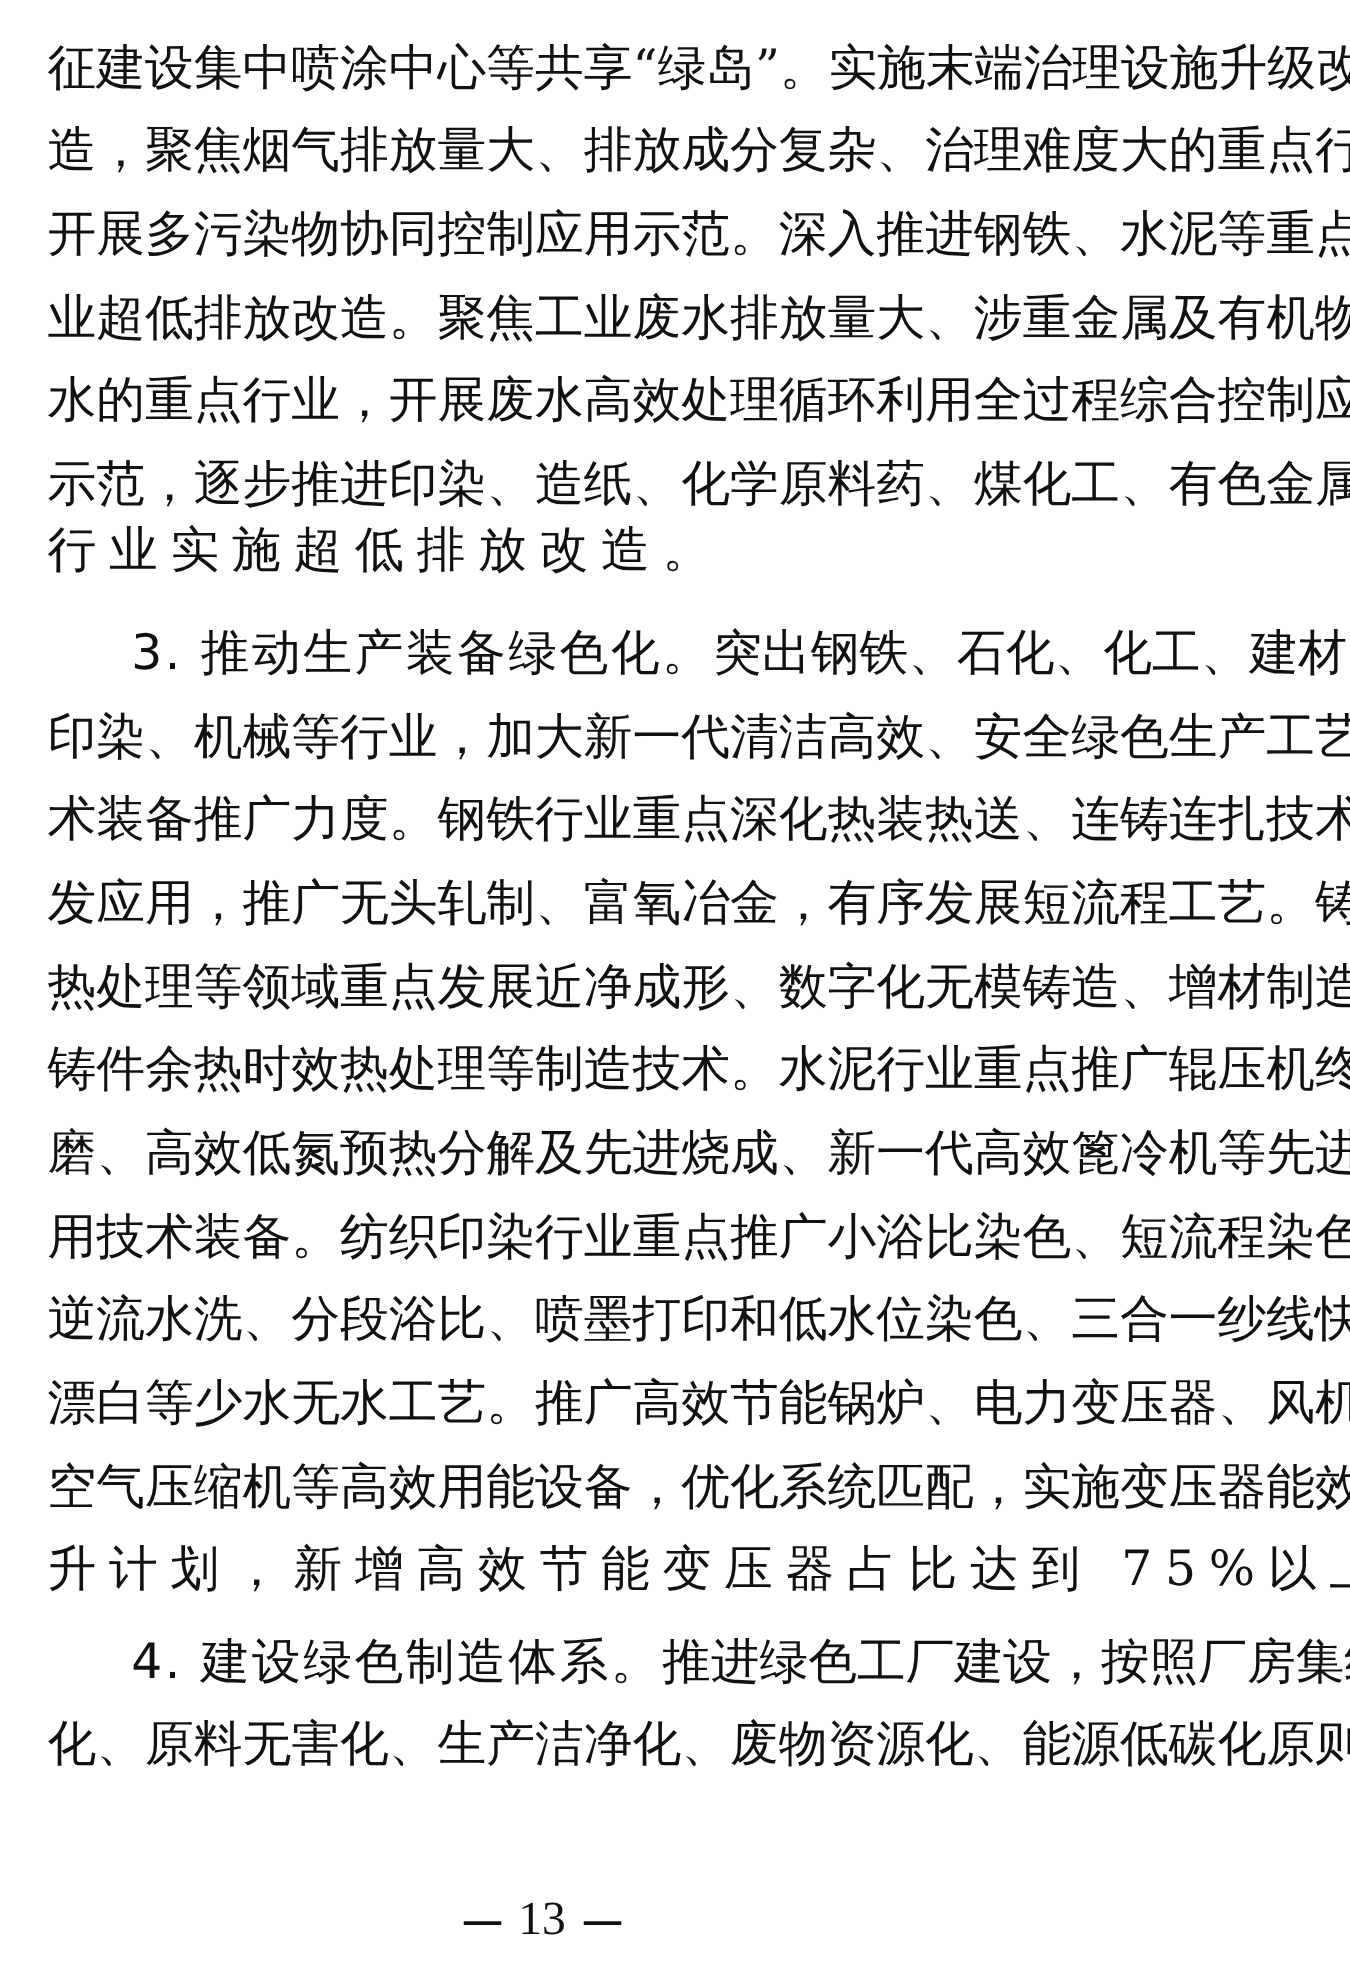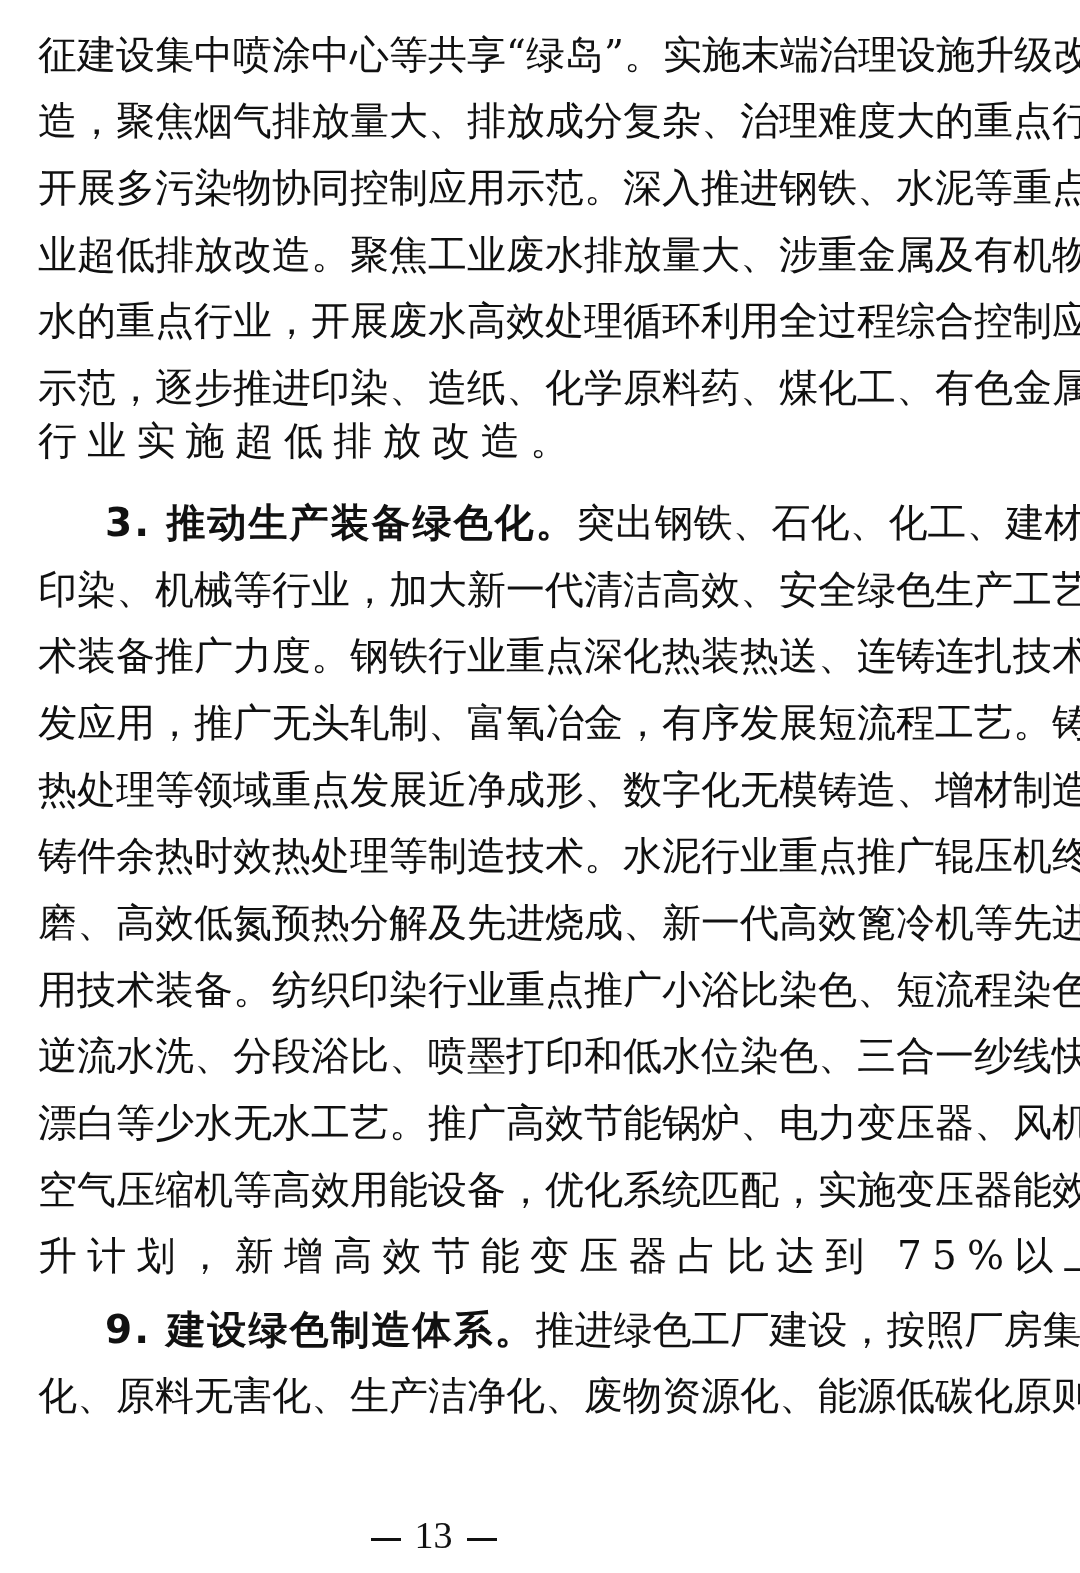--- a/index.html
+++ b/index.html
@@ -37,21 +37,21 @@
       text-align: justify;
       text-align-last: justify;
       letter-spacing: 0;
     }
     .line.indent {
       left: 105px;
       width: 937px;
     }
     .heading {
       font-family: "DejaVu Sans", "Liberation Sans", sans-serif;
-      font-weight: bold;
+      font-weight: normal;
       letter-spacing: 2px;
     }
     .pagenum {
       position: absolute;
       top: 1512px;
       left: 0;
       width: 867px;
       text-align: center;
       font-family: "Liberation Serif", "DejaVu Serif", serif;
       font-size: 38px;
@@ -91,21 +91,21 @@
     <div class="line justify" style="top:831px">铸件余热时效热处理等制造技术。水泥行业重点推广辊压机终粉</div>
     <div class="line justify" style="top:898px">磨、高效低氮预热分解及先进烧成、新一代高效篦冷机等先进适</div>
     <div class="line justify" style="top:965px">用技术装备。纺织印染行业重点推广小浴比染色、短流程染色、</div>
     <div class="line justify" style="top:1031px">逆流水洗、分段浴比、喷墨打印和低水位染色、三合一纱线快速</div>
     <div class="line justify" style="top:1098px">漂白等少水无水工艺。推广高效节能锅炉、电力变压器、风机、</div>
     <div class="line justify" style="top:1165px">空气压缩机等高效用能设备，优化系统匹配，实施变压器能效提</div>
     <div class="line" style="top:1231px">升计划，新增高效节能变压器占比达到 75%以上。</div>
   </div>
 
   <div>
-    <div class="line indent justify" style="top:1305px"><span class="heading">9. 建设绿色制造体系。</span><span>推进绿色工厂建设，按照厂房集约</span></div>
+    <div class="line indent justify" style="top:1305px"><span class="heading">4. 建设绿色制造体系。</span><span>推进绿色工厂建设，按照厂房集约</span></div>
     <div class="line justify" style="top:1371px">化、原料无害化、生产洁净化、废物资源化、能源低碳化原则，</div>
   </div>
 
   <div class="pagenum">
     <span class="dash"></span><span>13</span><span class="dash"></span>
   </div>
 
 </div>
 
 </body></html>

